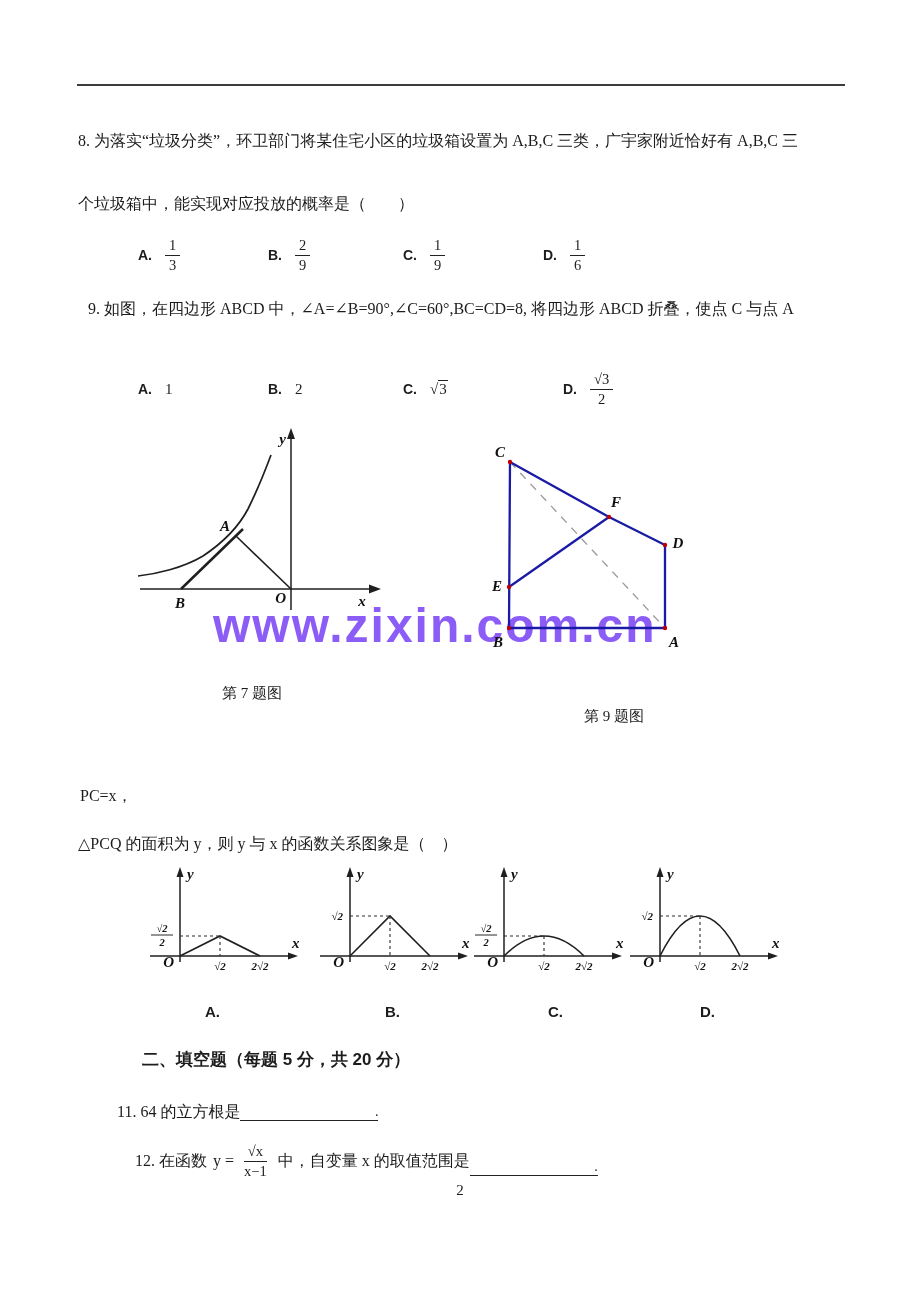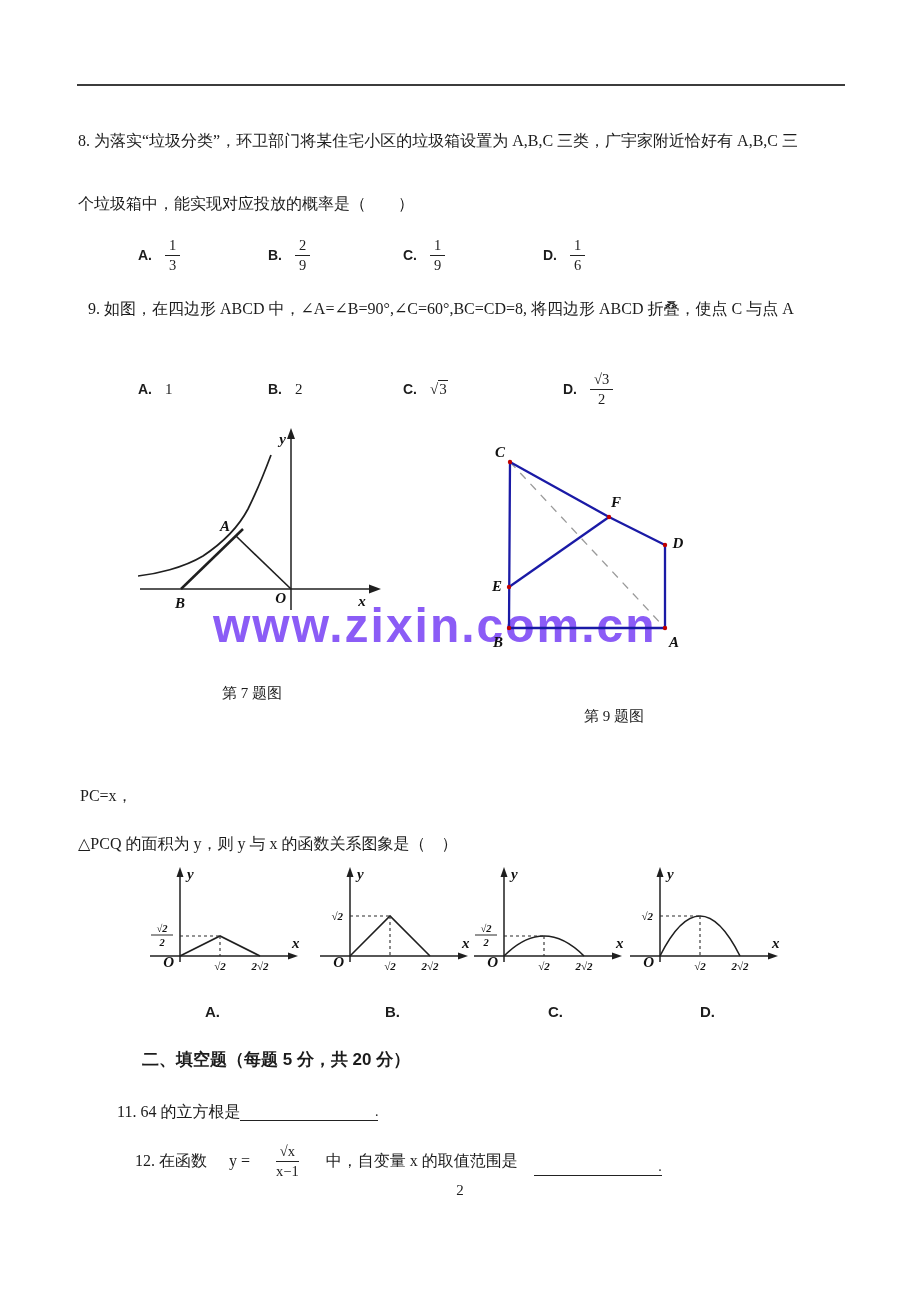--- a/index.html
+++ b/index.html
@@ -211,21 +211,21 @@
   <div class="glabel" style="left:548px;top:1003px;">C.</div>
   <div class="glabel" style="left:700px;top:1003px;">D.</div>
 
   <div class="sechead">二、填空题（每题 5 分，共 20 分）</div>
 
   <div class="fillrow" style="left:117px;top:1100px;height:24px;">
     <span>11.  64 的立方根是</span>
     <span class="blank" style="width:138px;"><span>.</span></span>
   </div>
 
-  <div class="fillrow" style="left:135px;top:1132px;height:58px;gap:16px;">
+  <div class="fillrow" style="left:135px;top:1132px;height:58px;">
     <span>12.  在函数</span>
     <span style="margin:0 6px;">y =</span>
     <span class="frac">
         <span class="num">√x</span>
         <span class="den">x−1</span>
       </span>
     <span style="margin-left:7px;">中，自变量 x 的取值范围是</span>
     <span class="blank" style="width:128px;margin-bottom:14px;"><span>.</span></span>
   </div>
 

